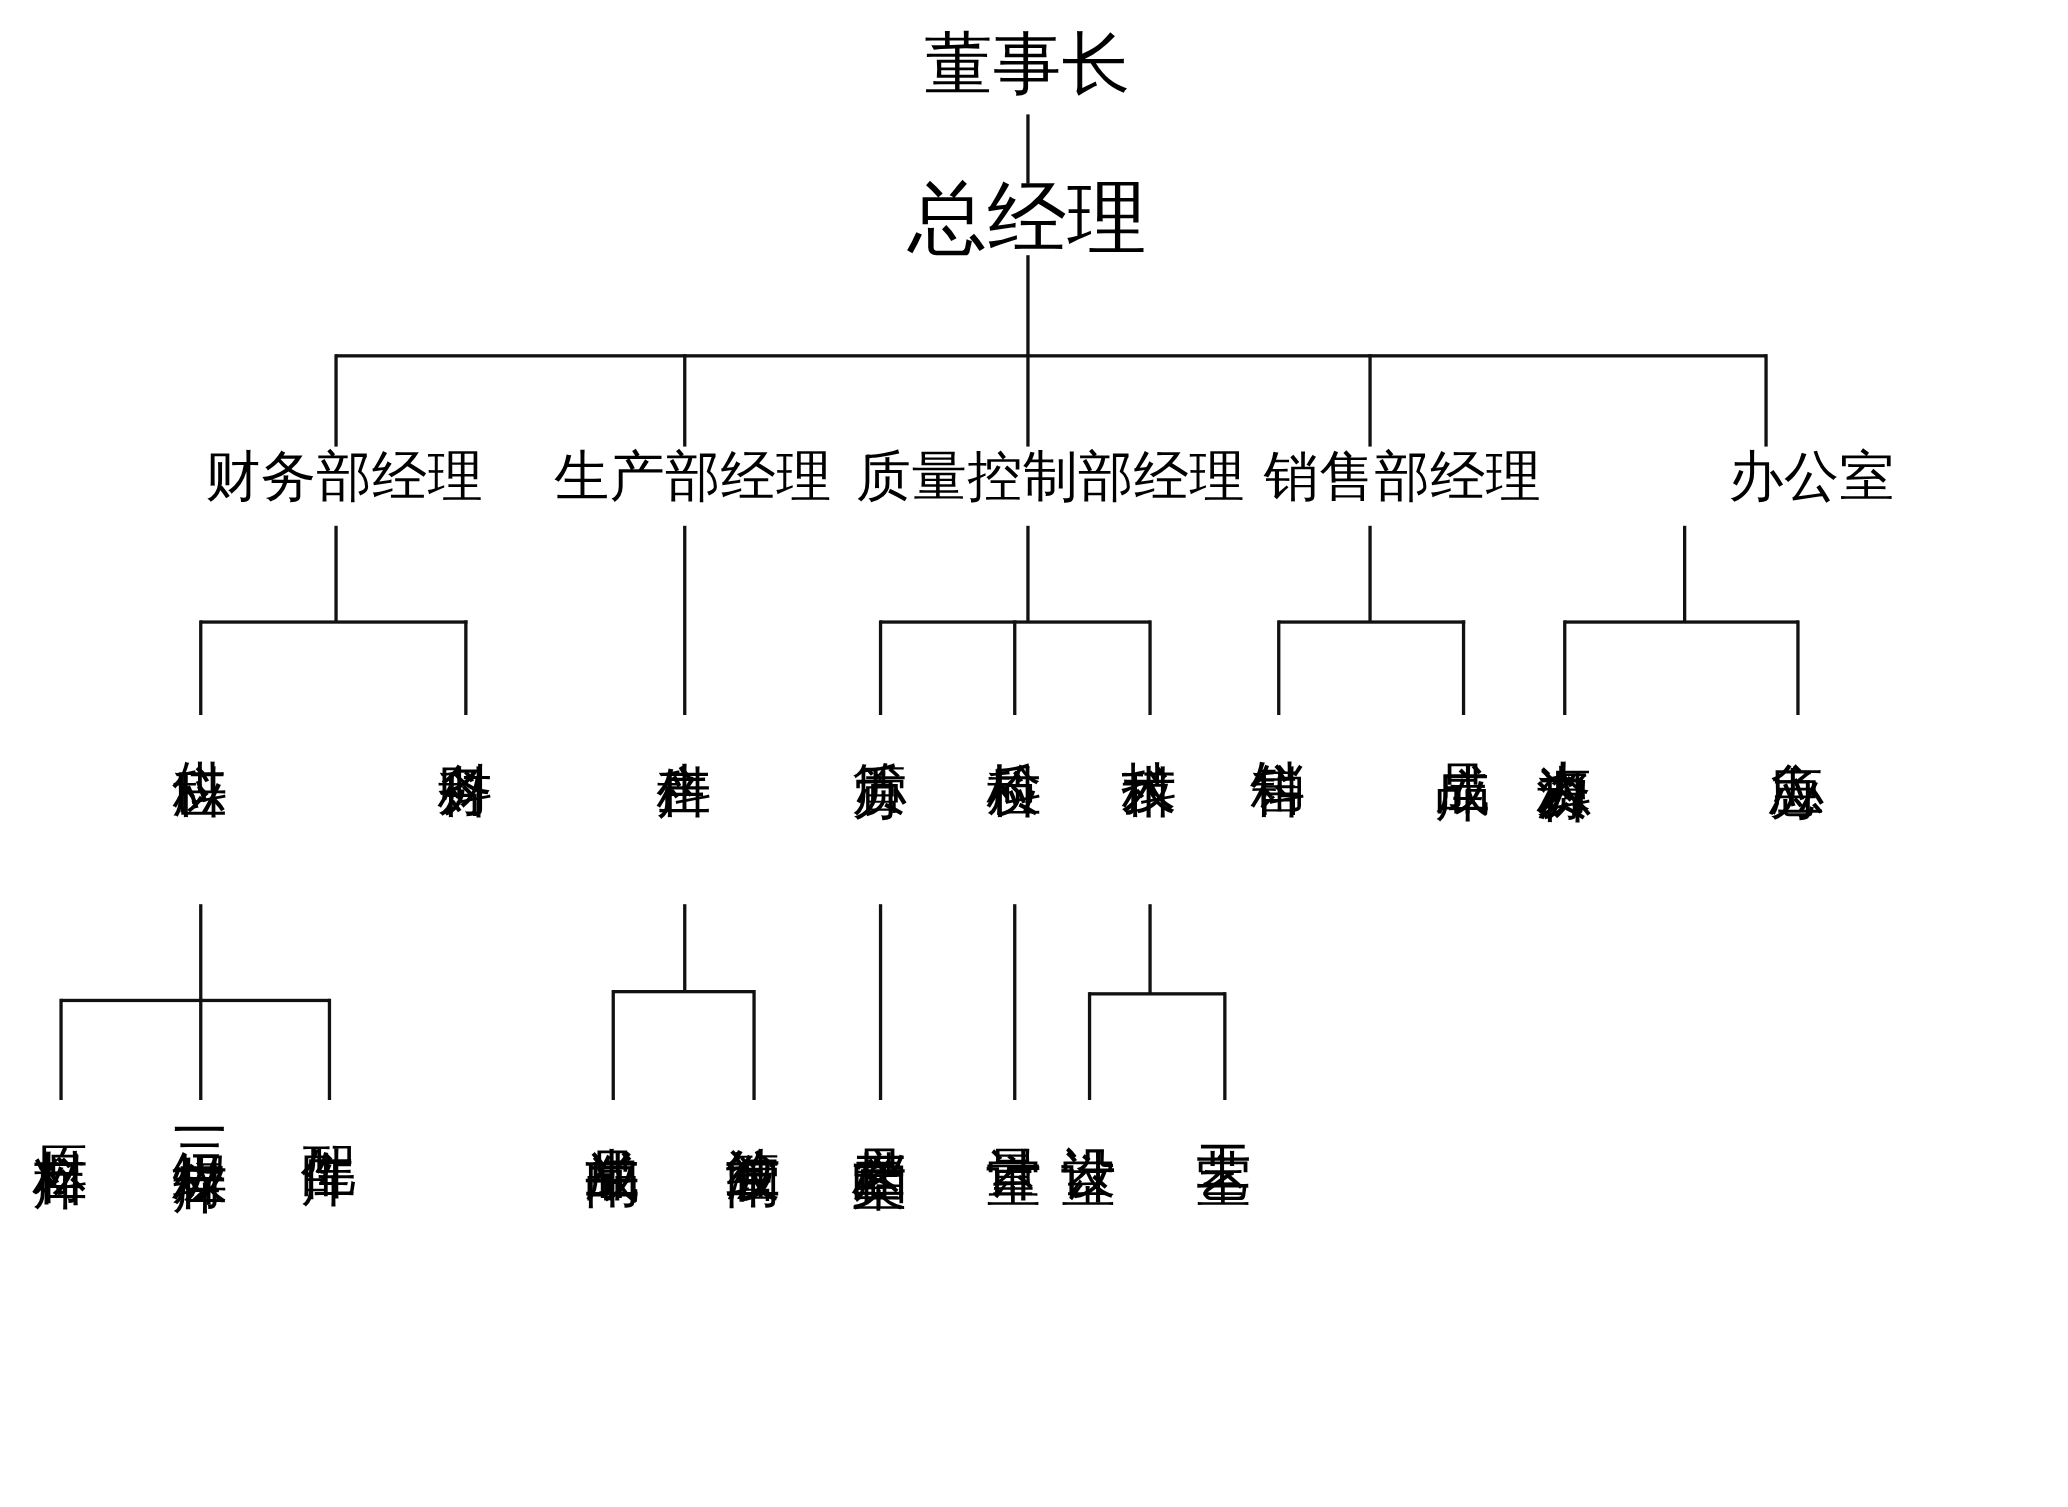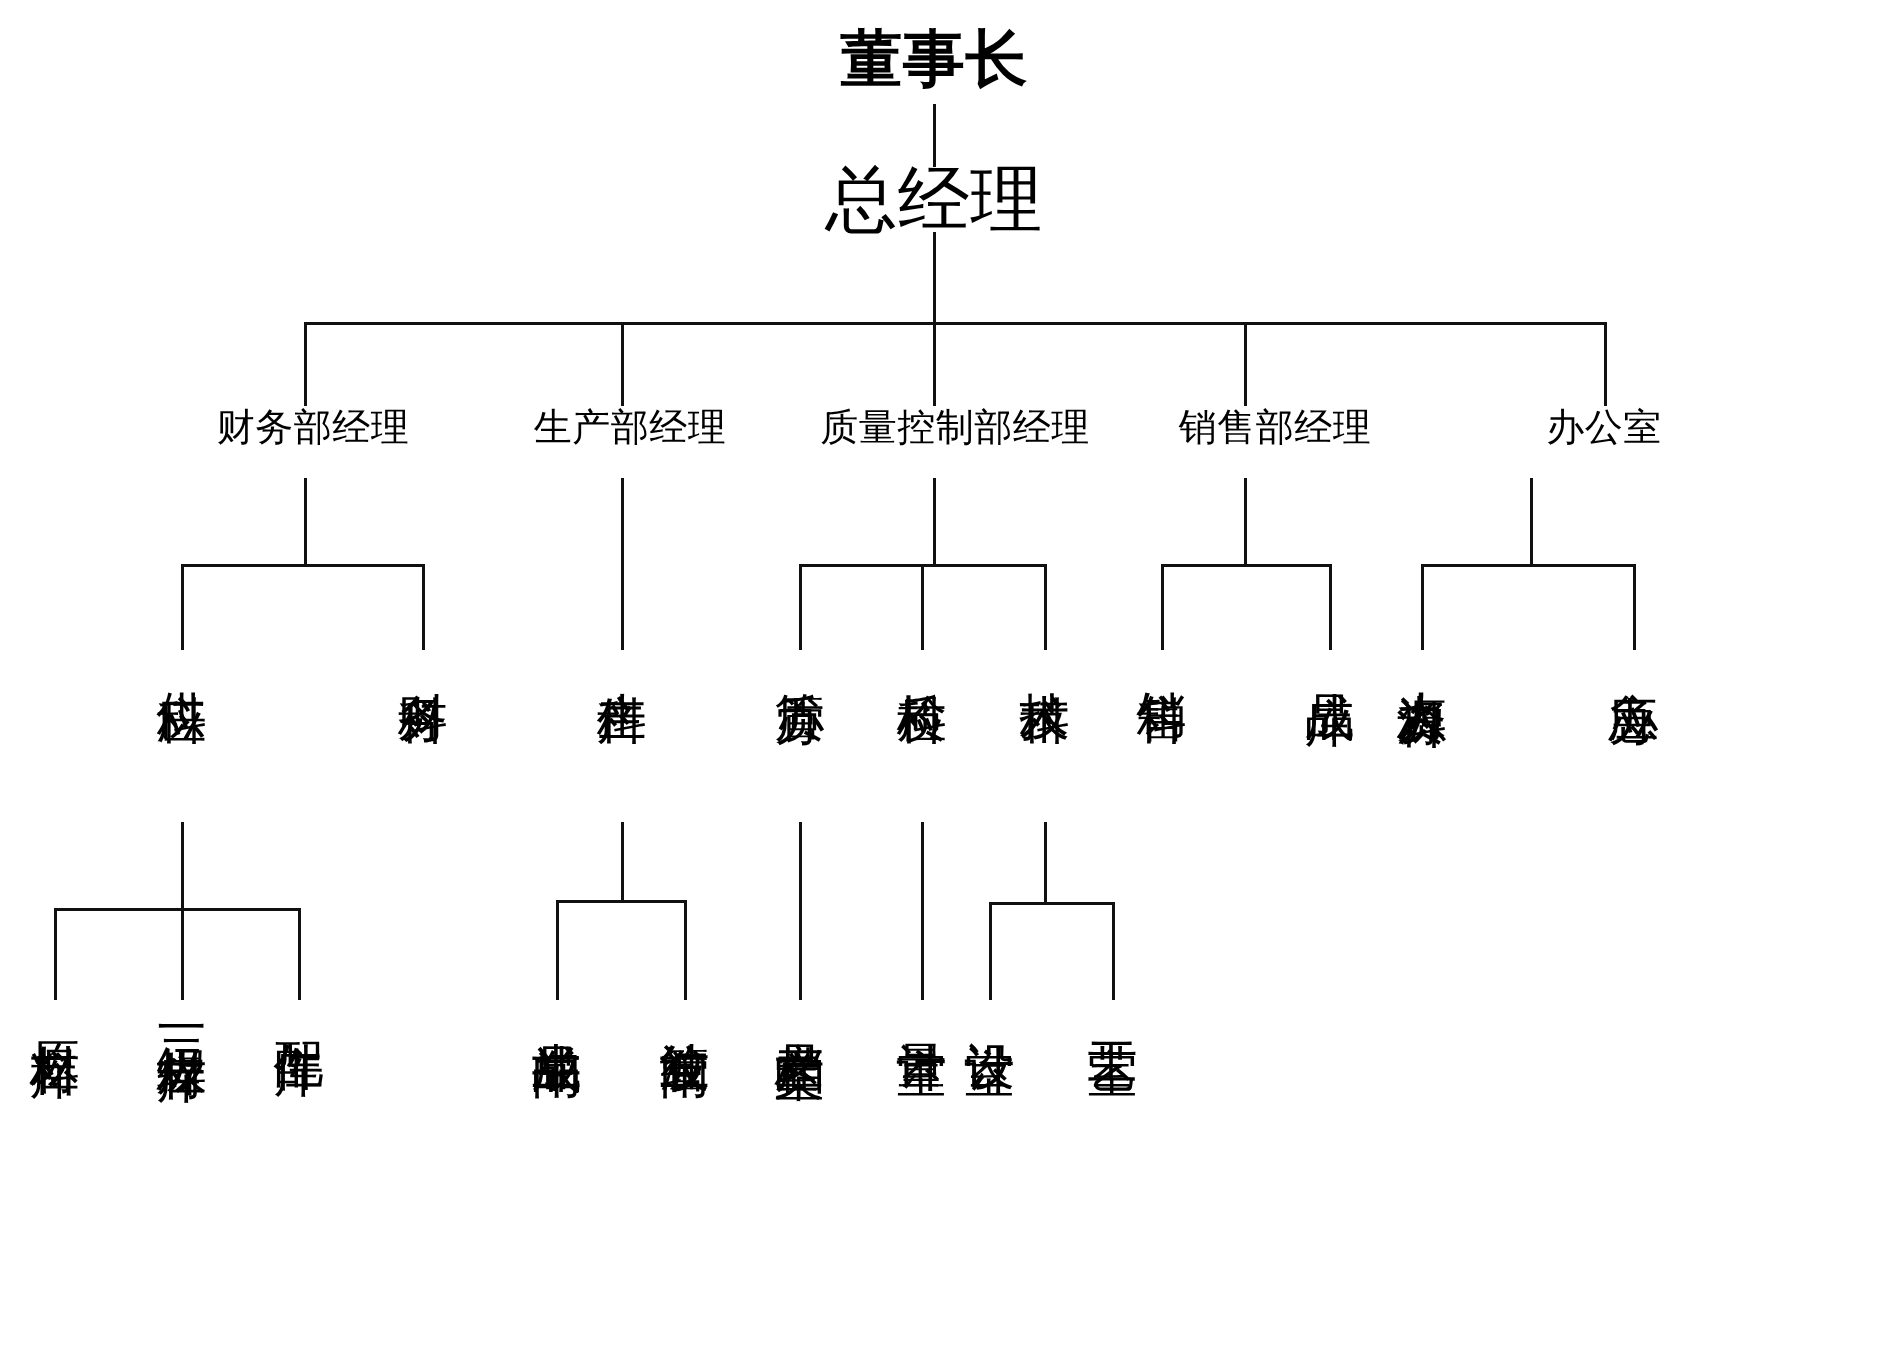--- a/index.html
+++ b/index.html
@@ -41,50 +41,50 @@
   }
   .node.vert {
     writing-mode: vertical-rl;
     text-orientation: upright;
     transform: translateX(-50%);
     line-height: 1.08;
     letter-spacing: 2px;
   }
   .lvl-0 { font-size: 62px; }
   .lvl-1 { font-size: 72px; }
-  .lvl-2 { font-size: 38px; }
+  .lvl-2 { font-size: 50px; }
   .lvl-3 { font-size: 50px; }
   .lvl-4 { font-size: 50px; }
 </style>
 </head>
 <body>
 
 <div id="chart-root">
 
-  <div class="node horiz lvl-0" style="left:934px; top:28px;font-weight:bold;">董事长</div>
+  <div class="node horiz lvl-0" style="left:934px; top:28px;">董事长</div>
 
   <div class="line v" style="left:933px; top:104px; height:63px;"></div>
 
   <div class="node horiz lvl-1" style="left:934px; top:163px;">总经理</div>
 
   <div class="line v" style="left:933px; top:232px; height:92px;"></div>
 
   <div class="line h" style="left:305px; top:322px; width:1301px;"></div>
 
   <div class="line v" style="left:304px; top:322px; height:84px;"></div>
   <div class="line v" style="left:621px; top:322px; height:84px;"></div>
   <div class="line v" style="left:933px; top:322px; height:84px;"></div>
   <div class="line v" style="left:1244px; top:322px; height:84px;"></div>
   <div class="line v" style="left:1604px; top:322px; height:84px;"></div>
 
   <div class="node horiz lvl-2" style="left:313px; top:408px;">财务部经理</div>
   <div class="node horiz lvl-2" style="left:955px; top:408px;">质量控制部经理</div>
   <div class="node horiz lvl-2" style="left:630px; top:408px;">生产部经理</div>
   <div class="node horiz lvl-2" style="left:1275px; top:408px;text-align:center;">销售部经理</div>
-  <div class="node horiz lvl-2" style="left:1604px; top:408px;">办公室</div>
+  <div class="node horiz lvl-2" style="left:1647px; top:408px;">办公室</div>
 
   <div class="line v" style="left:304px; top:478px; height:88px;"></div>
   <div class="line h" style="left:182px; top:564px; width:243px;"></div>
   <div class="line v" style="left:181px; top:564px; height:86px;"></div>
   <div class="line v" style="left:422px; top:564px; height:86px;"></div>
 
   <div class="node vert lvl-3" style="left:182px; top:652px;">供应科</div>
   <div class="node vert lvl-3" style="left:423px; top:652px;">财务科</div>
 
   <div class="line v" style="left:181px; top:822px; height:88px;"></div>

